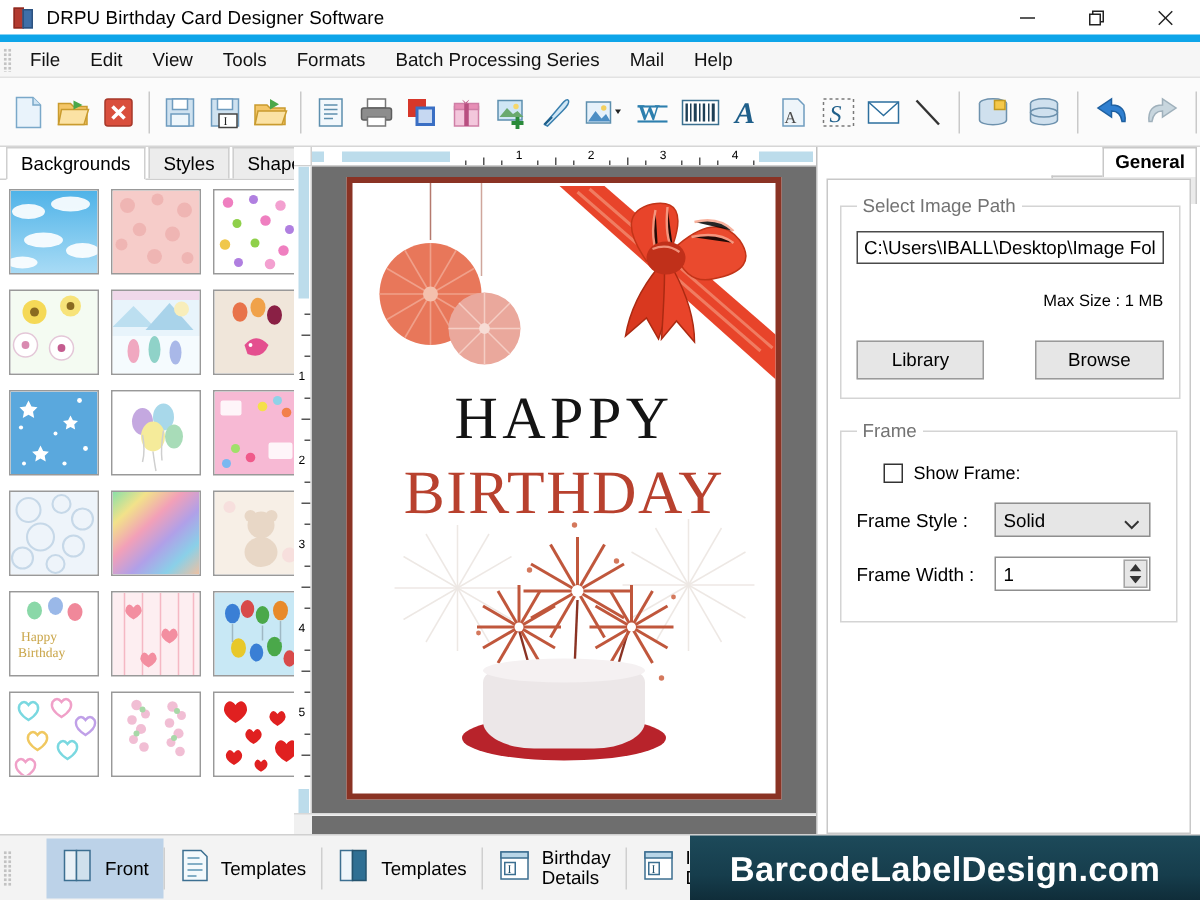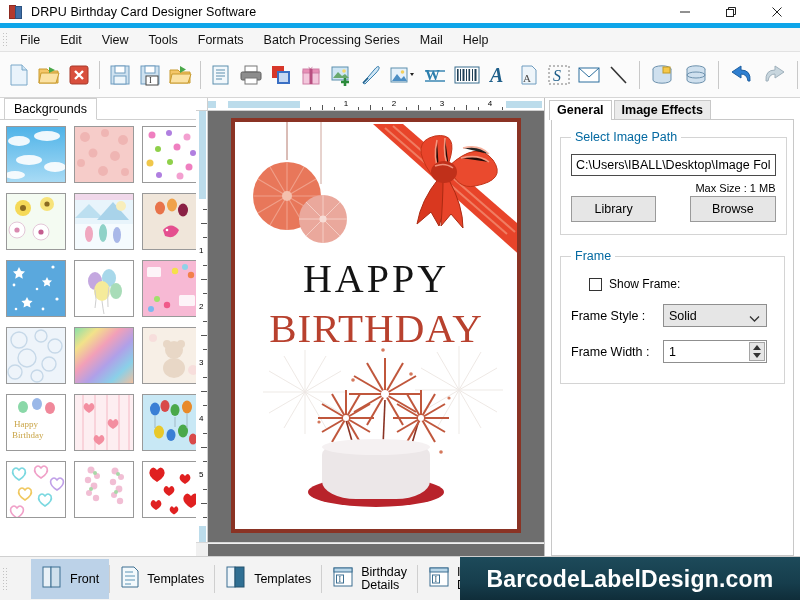--- a/index.html
+++ b/index.html
@@ -44,21 +44,21 @@
   }
   .tbtn { width:30px; height:34px; display:flex; align-items:center; justify-content:center; flex:0 0 auto;}
   .tbtn.wide { width:34px; }
   .tsep { width:1px; height:28px; background:#c9c9c9; margin:0 5px; flex:0 0 1px; }
 
   
   .main { flex:1; display:flex; min-height:0; background:#ffffff; }
 
   
   .leftpanel { width:196px; flex:0 0 196px; display:flex; flex-direction:column; background:#ffffff; position:relative;}
-  .ltabs { display:flex; align-items:flex-start; height:22px; padding-left:4px; border-bottom:1px solid #cfcfcf; background:#ffffff;flex-direction:column;}
+  .ltabs { display:flex; align-items:flex-end; height:22px; padding-left:4px; border-bottom:1px solid #cfcfcf; background:#ffffff;}
   .ltab {
     padding:3px 9px 3px 9px; font-size:12.5px; background:#ececec; border:1px solid #cfcfcf;
     border-bottom:none; margin-right:2px; color:#000; line-height:14px;
   }
   .ltab.active { background:#ffffff; border-bottom:1px solid #ffffff; margin-bottom:-1px; font-weight:normal;}
   .thumbwrap { flex:1; overflow:hidden; padding:6px 4px 2px 6px; background:#fff;}
   .thumbgrid { display:grid; grid-template-columns:repeat(3, 60px); gap:10px 8px; }
   .thumb { width:60px; height:57px; border:1px solid #999; background:#fff; overflow:hidden; position:relative;}
 
   
@@ -82,32 +82,32 @@
   .hscroll { height:14px; flex:0 0 14px; background:#f0f0f0; display:flex; align-items:center; border-top:1px solid #d8d8d8;}
   .hscroll .thumbbar { height:12px; background:#6e6e6e; margin-left:12px;}
 
   
   .rightpanel { width:256px; flex:0 0 256px; background:#ffffff; border-left:1px solid #c0c0c0; display:flex; flex-direction:column; padding:0; position:relative;}
   .pp-header-wrap { padding:8px 20px 6px 24px; }
   .pp-header {
     border:2px solid #2e9bd6; border-radius:3px; background:#ffffff; text-align:center;
     font-size:14.5px; padding:5px 0 6px; color:#000; box-shadow:0 0 0 1px #e7f4fb;
   }
-  .rtabs { display:flex; align-items:flex-end; padding-left:4px; height:21px; }
+  .rtabs { display:flex; align-items:flex-end; padding-left:4px; height:21px;flex-direction:column; }
   .rtab { font-size:12.5px; font-weight:bold; padding:2px 7px; background:#ebebeb; border:1px solid #c8c8c8; border-bottom:none; margin-right:2px; }
   .rtab.active { background:#ffffff; position:relative; z-index:2; margin-bottom:-1px; padding-bottom:3px;}
   .tabbody { border:1px solid #c8c8c8; margin:0 6px 0 6px; flex:1; background:#ffffff; padding:10px 8px 8px; position:relative;}
   fieldset.group { border:1px solid #d4d4d4; padding:10px 10px 12px; margin-bottom:14px; }
-  fieldset.group > legend { font-size:12.5px; padding:0 4px; color:#0369a1; }
+  fieldset.group > legend { font-size:12.5px; padding:0 4px; color:#737373; }
   .pathbox {
     width:100%; border:1px solid #4a4a4a; background:#ffffff; font-size:12.5px; padding:3px 4px;
     font-family:"Liberation Sans", sans-serif; color:#000; height:22px; overflow:hidden; white-space:nowrap;
   }
-  .maxsize { text-align:right; font-size:11px; margin-top:6px; color:#000;}
-  .btnrow { display:flex; gap:34px; margin-top:2px;}
+  .maxsize { text-align:right; font-size:11px; margin-top:19px; color:#000;}
+  .btnrow { display:flex; gap:34px; margin-top:20px;}
   .winbtn {
     flex:1; background:#e6e6e6; border:1px solid #9a9a9a; font-size:12.5px; padding:5px 0; text-align:center; color:#000;
   }
   .formrow { display:flex; align-items:center; margin-top:13px; }
   .formlabel { width:92px; font-size:12.5px; }
   .swatch { width:56px; height:20px; background:#000000; border:1px solid #6f6f6f; }
   .ellipsis-btn { width:36px; height:20px; margin-left:14px; background:#e6e6e6; border:1px solid #9a9a9a; font-size:11px; text-align:center; line-height:18px; letter-spacing:1px;}
   .selectbox {
     width:104px; height:23px; background:#e6e6e6; border:1px solid #8f8f8f; font-size:12.5px;
     display:flex; align-items:center; padding:0 5px; position:relative;

